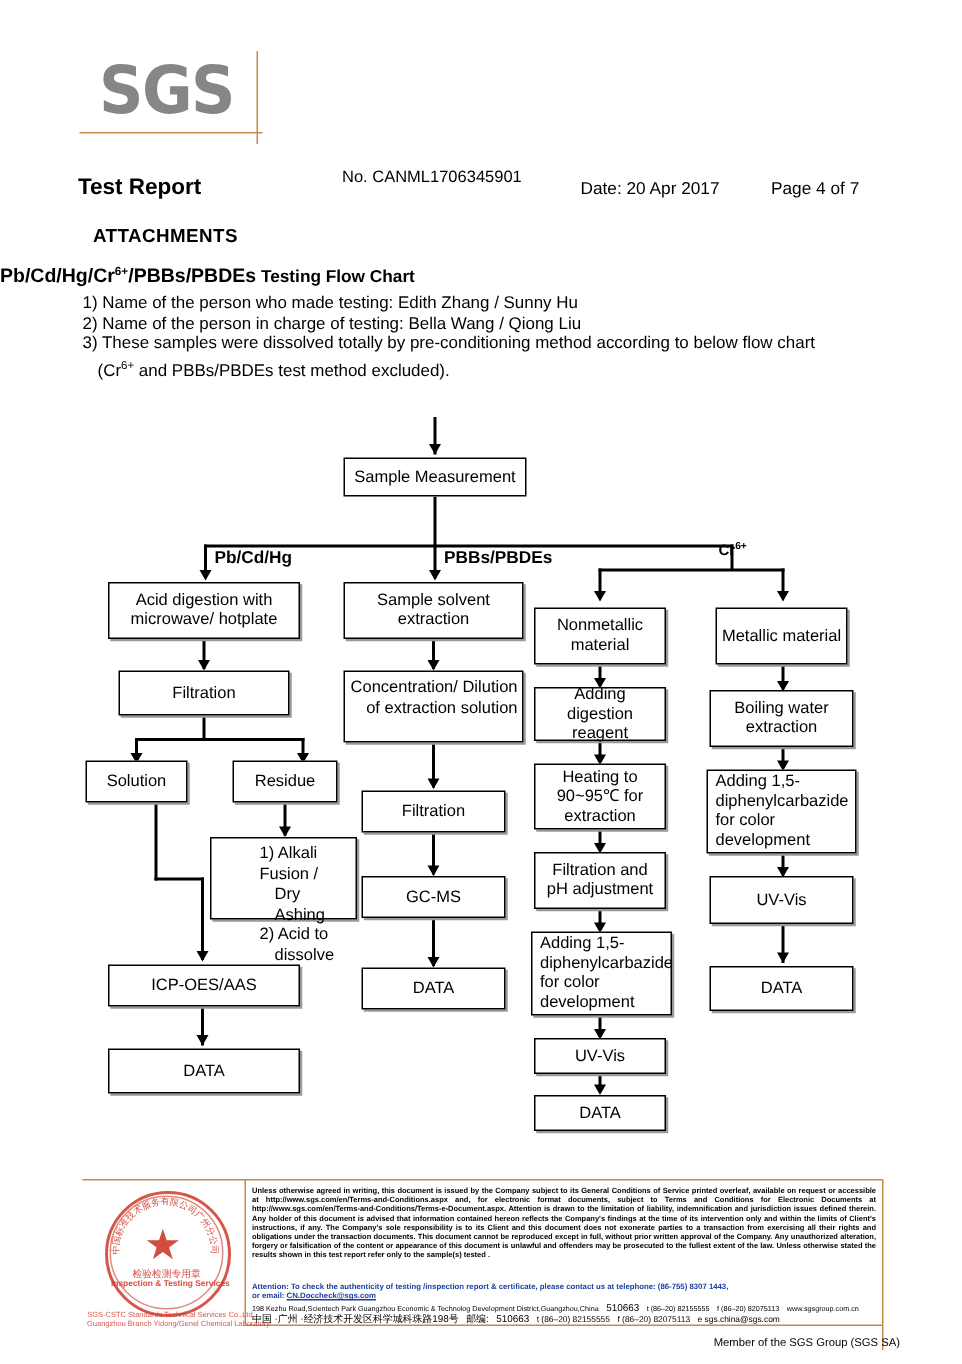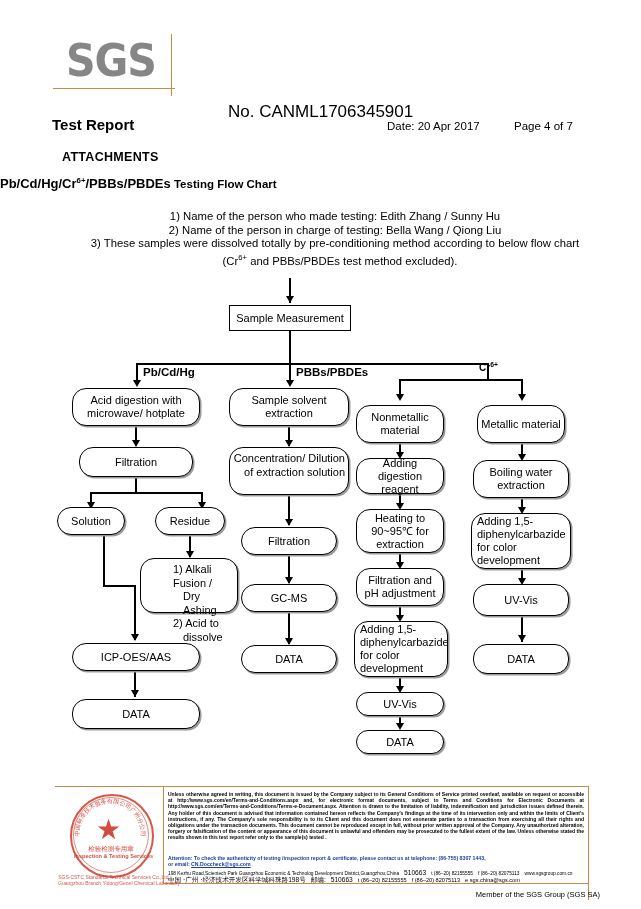--- a/index.html
+++ b/index.html
@@ -59,22 +59,22 @@
     position: absolute;
     left: 52px;
     top: 116px;
     font-size: 15px;
     font-weight: bold;
     letter-spacing: 0px;
   }
   .hdr-no {
     position: absolute;
     left: 228px;
-    top: 102px;
-    font-size: 17px;
+    top: 112px;
+    font-size: 11px;
   }
   .hdr-date {
     position: absolute;
     left: 387px;
     top: 120px;
     font-size: 11.5px;
   }
   .hdr-page {
     position: absolute;
     left: 514px;
@@ -100,25 +100,24 @@
     font-weight: bold;
   }
   .chart-title .big {
     font-size: 13px;
     font-weight: bold;
   }
 
   .notes {
     position: absolute;
     left: 55px;
-    top: 210px;
+    top: 196px;
     font-size: 11.3px;
     line-height: 13.6px;
     width: 560px;
-    text-align: center;
   }
   .notes .indent {
     padding-left: 10px;
     display: block;
   }
 
   sup.chg {
     font-size: 0.68em;
     vertical-align: super;
     font-weight: inherit;
@@ -141,21 +140,20 @@
     line-height: 13px;
     display: flex;
     align-items: center;
     justify-content: center;
     text-align: center;
     padding: 2px 3px;
     z-index: 3;
   }
   .node.shadow {
     box-shadow: 1.5px 1.5px 0 0 #9a9a9a;
-    border-radius: 14px;
   }
   .node.left-align {
     justify-content: flex-start;
     text-align: left;
     padding-left: 5px;
   }
   .branch-label {
     position: absolute;
     font-size: 11.5px;
     font-weight: bold;

